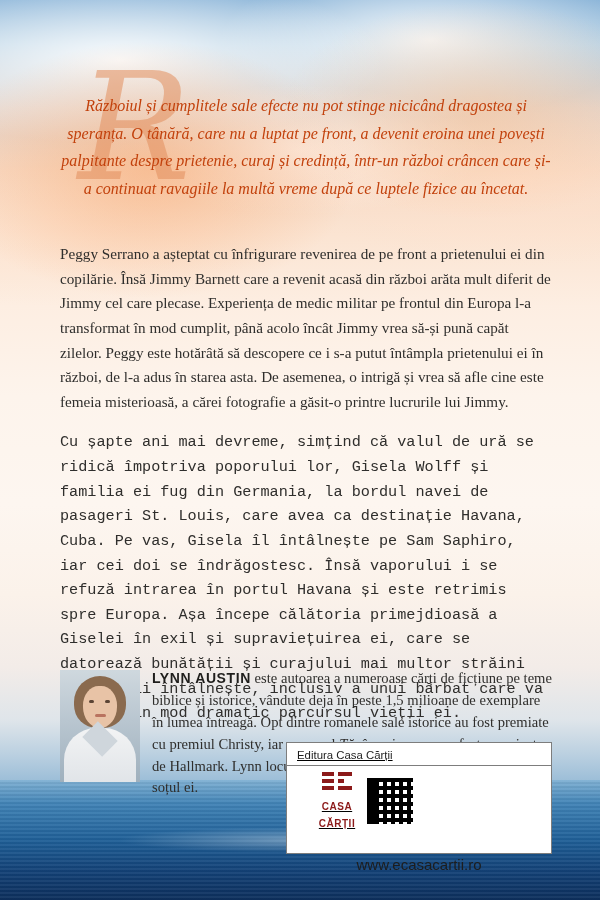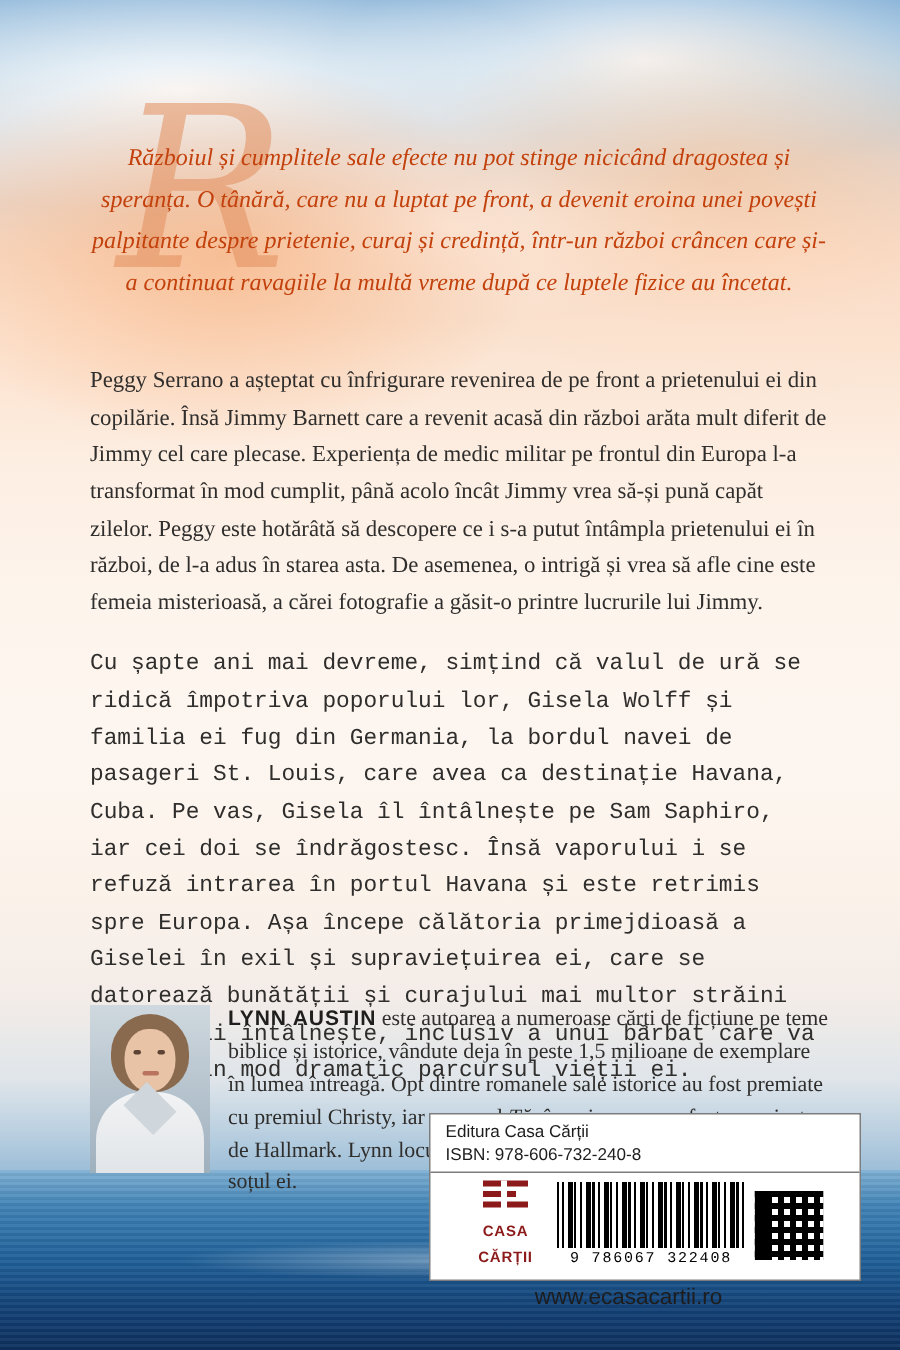--- a/index.html
+++ b/index.html
@@ -192,25 +192,26 @@
     font-size: 14px;
     letter-spacing: 0.6px;
     color: #1f1e1c;
   }
 
   
   .pub-box {
     position: absolute;
     left: 286px;
     top: 742px;
-    width: 288px;
+    width: 266px;
     height: 112px;
     background: #ffffff;
     border: 1px solid #7d7d7d;
     box-sizing: border-box;
+    text-decoration: underline;
   }
   .pub-top {
     padding: 5px 8px 2px 10px;
     font-family: "Liberation Sans", sans-serif;
     font-size: 11.4px;
     line-height: 1.35;
     color: #1d1d1d;
     border-bottom: 1px solid #7d7d7d;
   }
   .pub-bottom {
@@ -320,36 +321,31 @@
     </div>
     <span class="author-name">LYNN AUSTIN</span>
     <span>este autoarea a numeroase cărți de ficțiune pe teme biblice și istorice, vândute deja în peste 1,5 milioane de exemplare în lumea întreagă. Opt dintre romanele sale istorice au fost premiate cu premiul Christy, iar romanul</span>
     <em>Tărâmuri ascunse</em>
     <span>a fost ecranizat de Hallmark. Lynn locuiește, în prezent, în Michigan, împreună cu soțul ei.</span>
   </div>
 
   <div class="pub-box">
     <div class="pub-top">
       <div>Editura Casa Cărții</div>
-      <div>ISBN: 978-606-732-240-8</div>
     </div>
     <div class="pub-bottom">
       <div class="casa-logo">
         <span class="casa-mark">
           <i class="b1"></i>
             <i class="b2"></i>
             <i class="b3"></i>
             <i class="b4"></i>
         </span>
         <span class="casa-text">CASA</span>
         <span class="casa-text">CĂRȚII</span>
       </div>
-      <div class="barcode-wrap">
-        <div class="barcode"></div>
-        <div class="barcode-num">9 786067 322408</div>
-      </div>
       <div class="qr"></div>
     </div>
   </div>
 
   <div class="pub-url">www.ecasacartii.ro</div>
 
 </div>
 
 </body></html>

